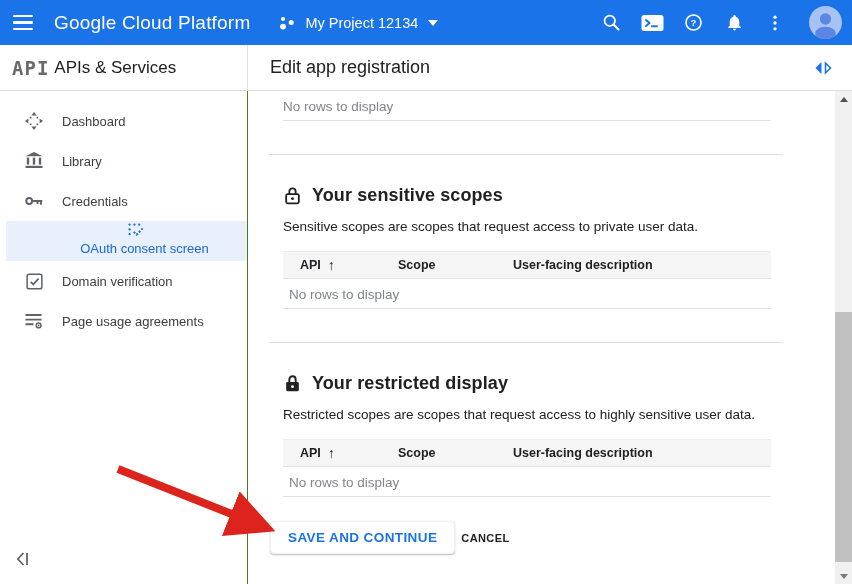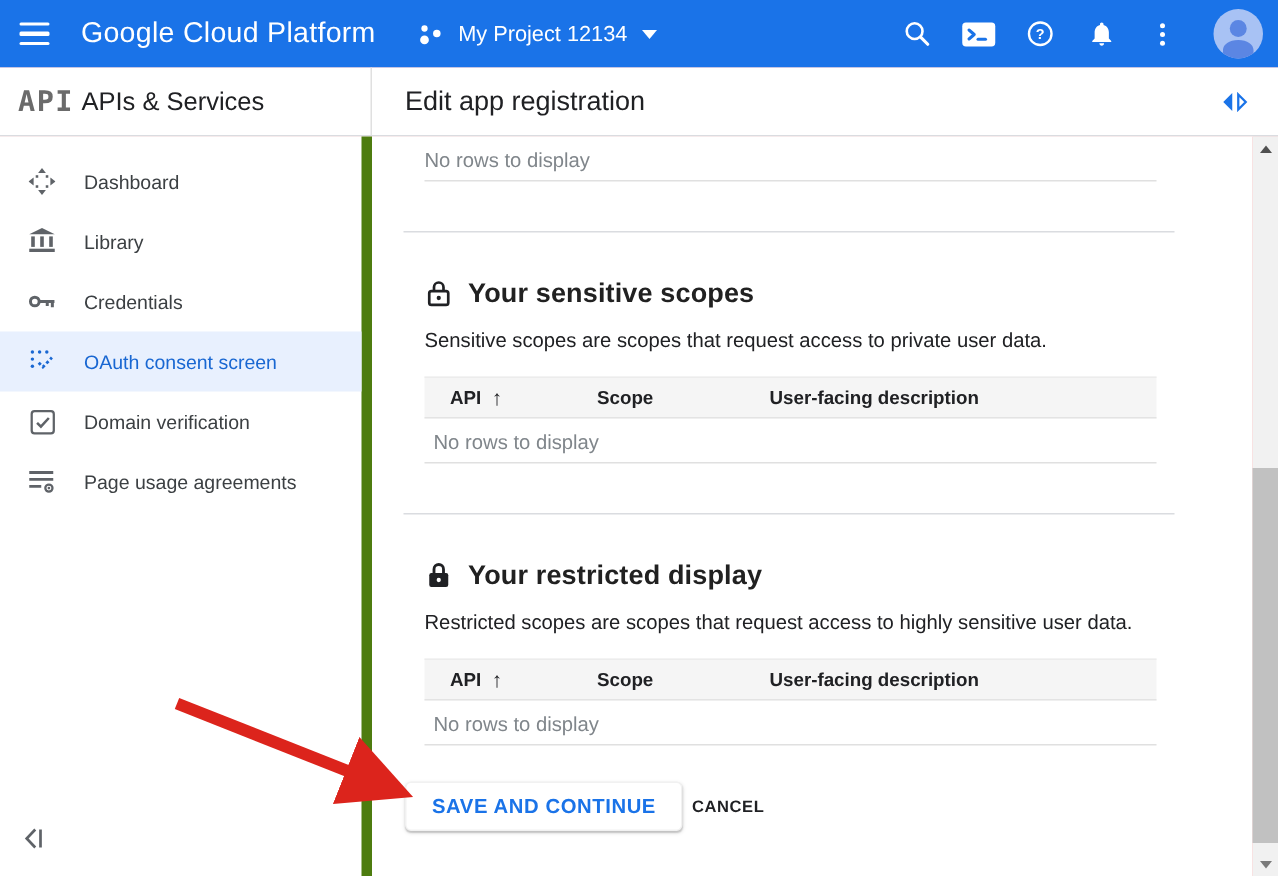--- a/index.html
+++ b/index.html
@@ -1,19 +1,19 @@
 <!DOCTYPE html>
 <html><head>
 <meta charset="utf-8">
 <style>
   * { box-sizing: border-box; }
   html, body { margin: 0; padding: 0; }
   body { font-family: "Liberation Sans", sans-serif; background: #fff; }
 
-  .page { position: relative; width: 852px; height: 584px; overflow: hidden; background: #fca5a5; }
+  .page { position: relative; width: 852px; height: 584px; overflow: hidden; background: #f97316; }
 
   
   .topbar { height: 45px; background: #1a73e8; display: flex; align-items: center; color: #fff; }
   .menu-btn { width: 46px; height: 45px; display: flex; align-items: center; justify-content: center; cursor: pointer; background: none; border: none; padding: 0; }
   .menu-btn .bars { display: flex; flex-direction: column; gap: 4px; }
   .menu-btn .bars span { display: block; width: 20px; height: 2.4px; background: #fff; border-radius: 1px; }
   .brand { font-size: 19px; font-weight: 400; letter-spacing: 0.2px; margin-left: 8px; white-space: nowrap; }
   .project { display: flex; align-items: center; margin-left: 28px; cursor: pointer; }
   .project-label { font-size: 14.5px; font-weight: 500; margin-left: 9px; white-space: nowrap; }
   .caret-down { width: 0; height: 0; border-left: 5px solid transparent; border-right: 5px solid transparent; border-top: 6px solid #fff; margin-left: 10px; }
@@ -27,25 +27,25 @@
   .product-header { width: 248px; border-right: 1px solid #e0e0e0; display: flex; align-items: center; padding-left: 12px; }
   .api-logo { font-family: "DejaVu Sans Mono", monospace; font-weight: 700; font-size: 19px; color: #6b6b6b; letter-spacing: 1px; }
   .product-name { font-size: 17px; color: #202124; margin-left: 5px; }
   .page-header { flex: 1; display: flex; align-items: center; padding-left: 22px; position: relative; }
   .page-title { font-size: 18px; color: #202124; font-weight: 400; text-align: right; }
   .panel-toggle { position: absolute; right: 19px; top: 15px; background: none; border: none; padding: 0; cursor: pointer; }
 
   
   .body { display: flex; height: 493px; position: relative; }
 
-  .sidebar { width: 248px; border-right: 7px solid #4d7c0f; padding-top: 10px; position: relative; background: #fff; }
+  .sidebar { width: 248px; border-right: 1px solid #4d7c0f; padding-top: 10px; position: relative; background: #fff; padding-left: 6px; }
   .nav-item { height: 40px; display: flex; align-items: center; padding-left: 18px; cursor: pointer; }
   .nav-icon { width: 20px; height: 20px; display: flex; align-items: center; justify-content: center; color: #5f6368; flex: none; }
   .nav-label { margin-left: 18px; font-size: 13px; color: #3c4043; white-space: nowrap; }
-  .nav-item.selected { background: #e8f0fe; }
+  .nav-item.selected { background: #e8f0fe; flex-direction: column; }
   .nav-item.selected .nav-label { color: #1967d2; }
   .nav-item.selected .nav-icon { color: #1967d2; }
   .collapse-btn { position: absolute; left: 10px; bottom: 12px; width: 26px; height: 24px; background: none; border: none; padding: 0; cursor: pointer; }
 
   .content { flex: 1; position: relative; background: #fff; }
   .empty-top { margin: 8px 0 0 35px; width: 488px; font-size: 13.5px; color: #80868b; padding-bottom: 6px; border-bottom: 1px solid #e0e0e0; }
   .section-sep { border: none; border-top: 1px solid #dadce0; margin: 33px 52px 0 21px; height: 0; }
 
   .scope-section { margin-left: 35px; width: 488px; }
   .section-heading { margin-top: 30px; display: flex; align-items: center; }

